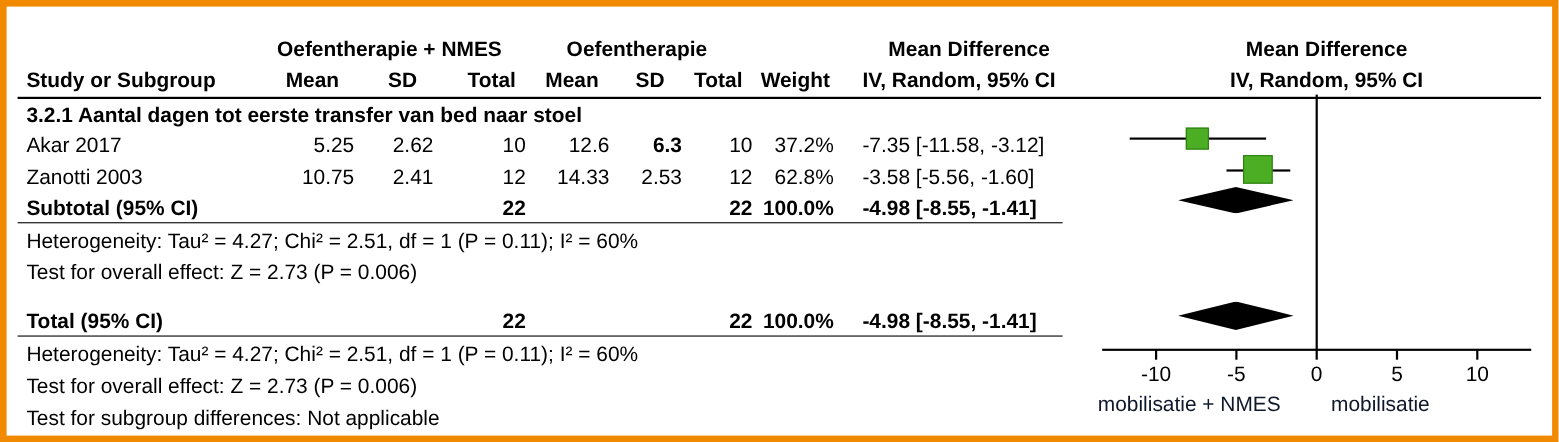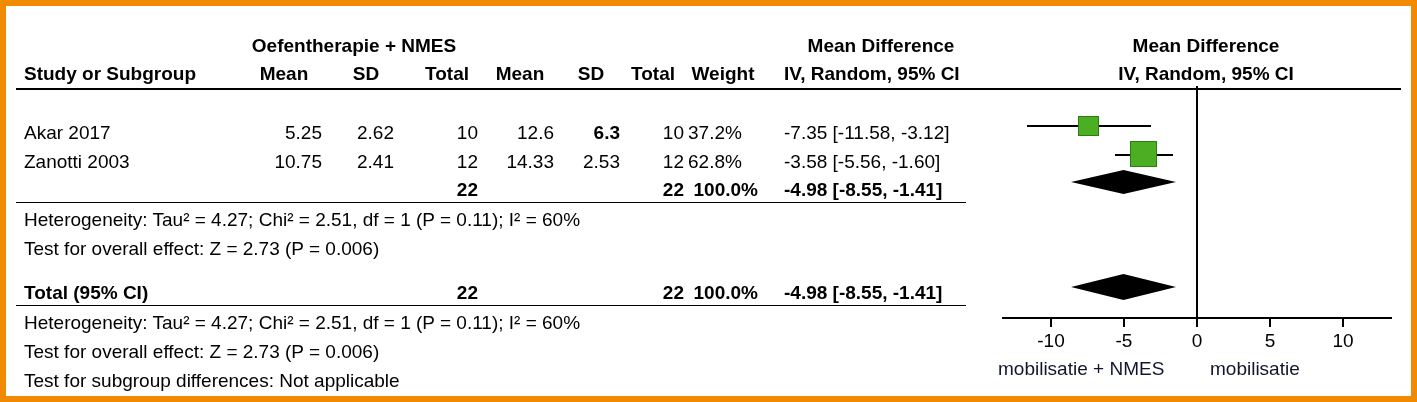--- a/index.html
+++ b/index.html
@@ -104,57 +104,60 @@
     white-space: nowrap;
   }
 </style>
 </head>
 <body>
 
 <div id="root">
   <div class="inner">
 
     <div class="t hdr-group" style="left:228px; top:30px; width:240px;">Oefentherapie + NMES</div>
+    <div class="t hdr-group" style="left:478px; top:30px; width:190px;">Oefentherapie</div>
     <div class="t hdr-group" style="left:760px; top:30px; width:230px;">Mean Difference</div>
     <div class="t hdr-group" style="left:1030px; top:30px; width:340px;">Mean Difference</div>
 
     <div class="t b" style="left:18px; top:58px;">Study or Subgroup</div>
     <div class="t b" style="left:240px; top:58px; width:76px; text-align:center;">Mean</div>
     <div class="t b" style="left:330px; top:58px; width:60px; text-align:center;">SD</div>
     <div class="t b" style="left:410px; top:58px; width:62px; text-align:center;">Total</div>
     <div class="t b" style="left:478px; top:58px; width:72px; text-align:center;">Mean</div>
     <div class="t b" style="left:556px; top:58px; width:58px; text-align:center;">SD</div>
     <div class="t b" style="left:616px; top:58px; width:62px; text-align:center;">Total</div>
     <div class="t b" style="left:682px; top:58px; width:70px; text-align:center;">Weight</div>
     <div class="t b" style="left:778px; top:58px;">IV, Random, 95% CI</div>
     <div class="t b" style="left:1030px; top:58px; width:340px; text-align:center;">IV, Random, 95% CI</div>
 
     <div class="rule" style="left:10px; top:82px; width:1385px;"></div>
 
+    <div class="t b" style="left:18px; top:90px;">3.2.1 Aantal dagen tot eerste transfer van bed naar stoel</div>
 
     <div class="t" style="left:18px; top:117px;">Akar 2017</div>
     <div class="t" style="left:240px; top:117px; width:76px; text-align:right;">5.25</div>
     <div class="t" style="left:326px; top:117px; width:62px; text-align:right;">2.62</div>
     <div class="t" style="left:410px; top:117px; width:62px; text-align:right;">10</div>
     <div class="t" style="left:478px; top:117px; width:70px; text-align:right;">12.6</div>
     <div class="t" style="left:552px; top:117px; width:62px; text-align:right;font-weight:bold;">6.3</div>
     <div class="t" style="left:616px; top:117px; width:62px; text-align:right;">10</div>
-    <div class="t" style="left:682px; top:117px; width:70px; text-align:left;">37.2%</div>
+    <div class="t" style="left:682px; top:117px; width:70px; text-align:right;">37.2%</div>
     <div class="t" style="left:778px; top:117px;">-7.35 [-11.58, -3.12]</div>
 
     <div class="t" style="left:18px; top:146px;">Zanotti 2003</div>
     <div class="t" style="left:234px; top:146px; width:82px; text-align:right;">10.75</div>
     <div class="t" style="left:326px; top:146px; width:62px; text-align:right;">2.41</div>
     <div class="t" style="left:410px; top:146px; width:62px; text-align:right;">12</div>
     <div class="t" style="left:474px; top:146px; width:74px; text-align:right;">14.33</div>
     <div class="t" style="left:548px; top:146px; width:66px; text-align:right;">2.53</div>
     <div class="t" style="left:616px; top:146px; width:62px; text-align:right;">12</div>
-    <div class="t" style="left:682px; top:146px; width:70px; text-align:left;">62.8%</div>
+    <div class="t" style="left:682px; top:146px; width:70px; text-align:right;">62.8%</div>
     <div class="t" style="left:778px; top:146px;">-3.58 [-5.56, -1.60]</div>
 
+    <div class="t b" style="left:18px; top:174px;">Subtotal (95% CI)</div>
     <div class="t b" style="left:410px; top:174px; width:62px; text-align:right;">22</div>
     <div class="t b" style="left:616px; top:174px; width:62px; text-align:right;">22</div>
     <div class="t b" style="left:682px; top:174px; width:70px; text-align:right;">100.0%</div>
     <div class="t b" style="left:778px; top:174px;">-4.98 [-8.55, -1.41]</div>
 
     <div class="rule" style="left:10px; top:196px; width:950px; height:1px;"></div>
 
     <div class="t" style="left:18px; top:204px;">Heterogeneity: Tau² = 4.27; Chi² = 2.51, df = 1 (P = 0.11); I² = 60%</div>
     <div class="t" style="left:18px; top:233px;">Test for overall effect: Z = 2.73 (P = 0.006)</div>
 

